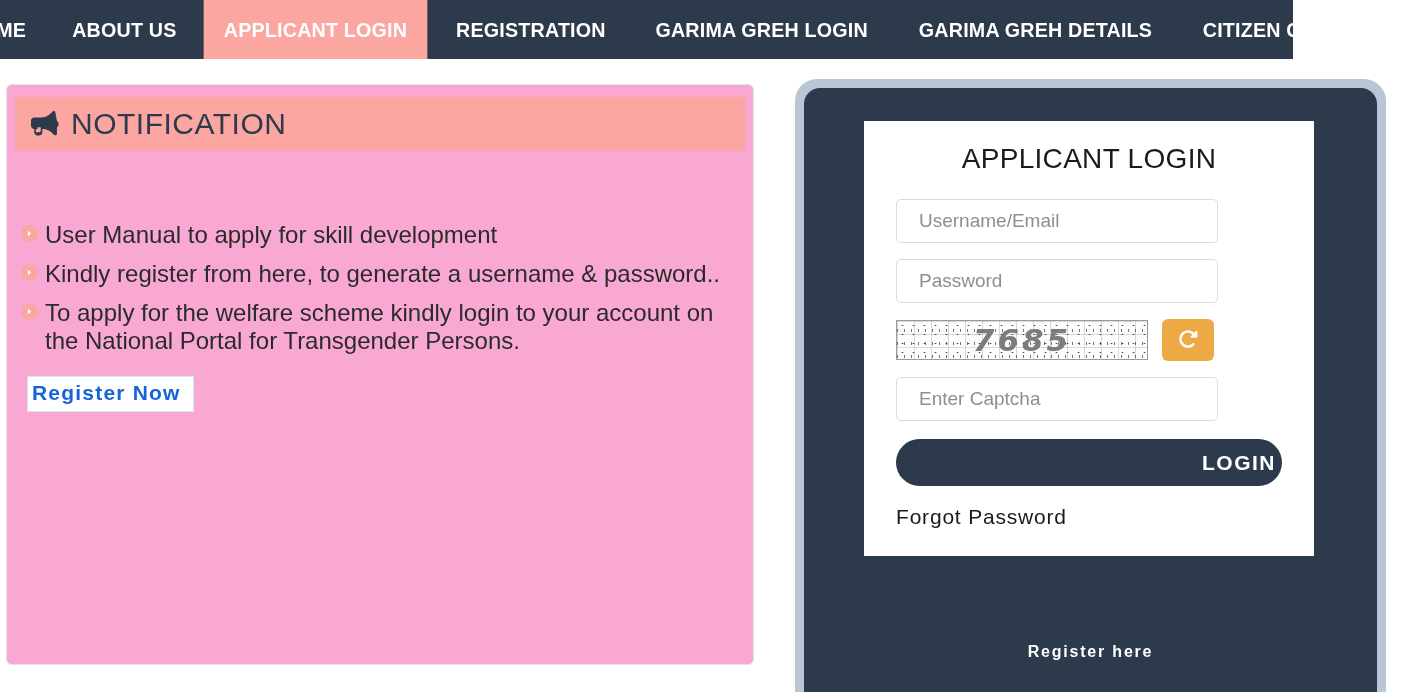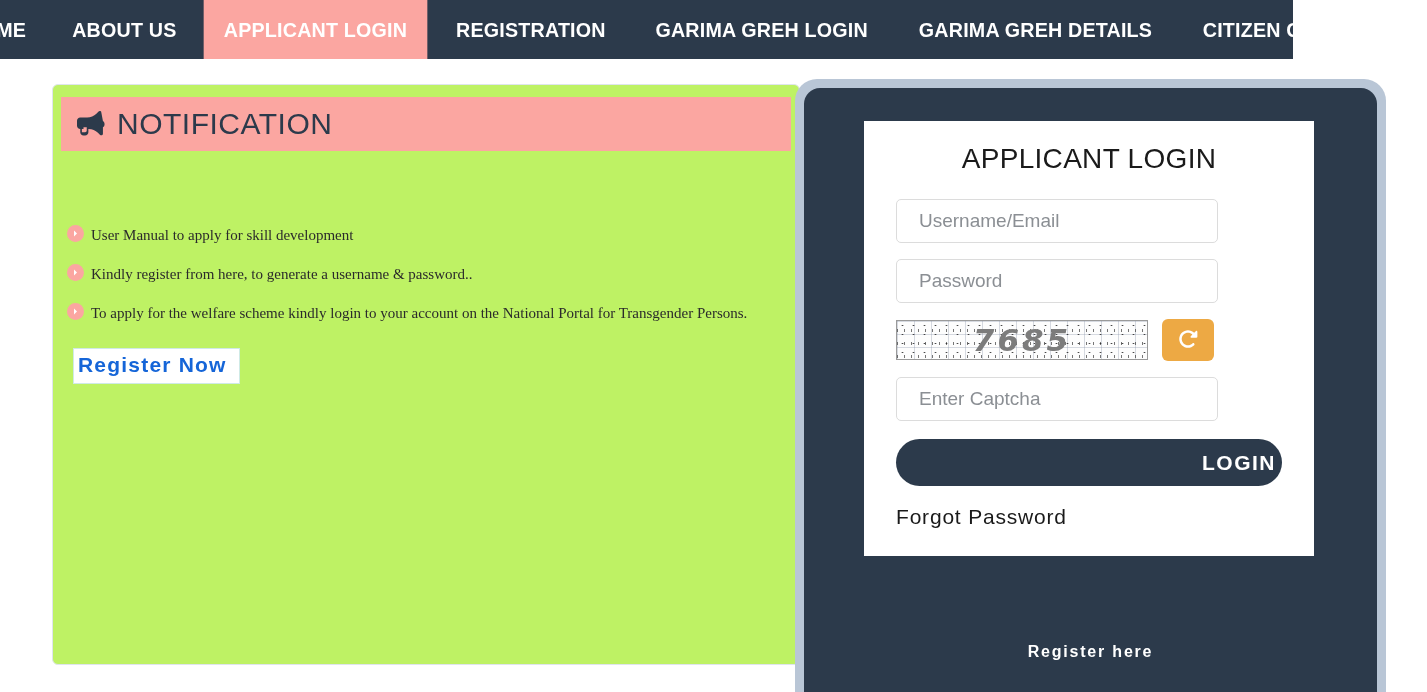--- a/index.html
+++ b/index.html
@@ -46,24 +46,23 @@
     background: #ffffff;
   }
 
   
   .notif-card {
     position: absolute;
     left: 6px;
     top: 25px;
     width: 748px;
     height: 581px;
-    background: #bef264;
+    background: #f9a8d4;
     border: 1px solid #dfe5ed;
     border-radius: 6px;
-    margin-left: 46px;
   }
   .notif-header {
     margin: 12px 8px 0 8px;
     height: 54px;
     background: #fba6a1;
     display: flex;
     align-items: center;
     padding-left: 14px;
     gap: 12px;
   }
@@ -77,25 +76,24 @@
     font-size: 30px;
     font-weight: 400;
     letter-spacing: 0.5px;
   }
   .notif-body {
     padding: 70px 10px 0 14px;
   }
   .notif-item {
     position: relative;
     color: #2b2b2b;
-    font-size: 15px;
+    font-size: 24px;
     line-height: 28px;
     margin-bottom: 11px;
     padding-left: 24px;
-    font-family: Liberation Serif, serif;
   }
   .notif-item .bullet {
     position: absolute;
     left: 0;
     top: 4px;
     width: 17px; height: 17px;
     border-radius: 50%;
     background: #fba6a1;
     display: flex;
     align-items: center;

